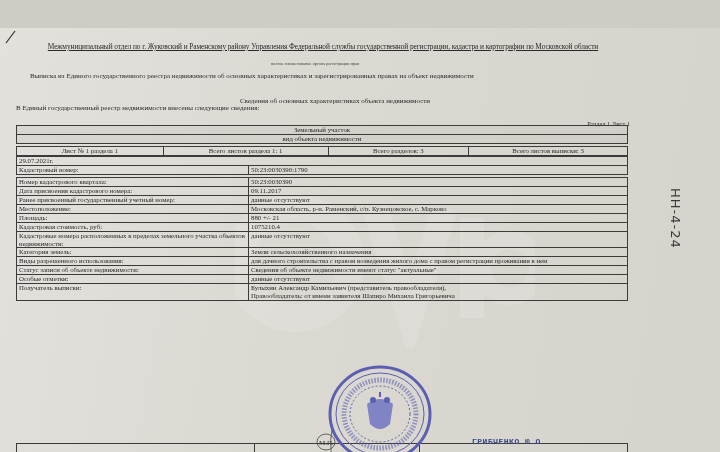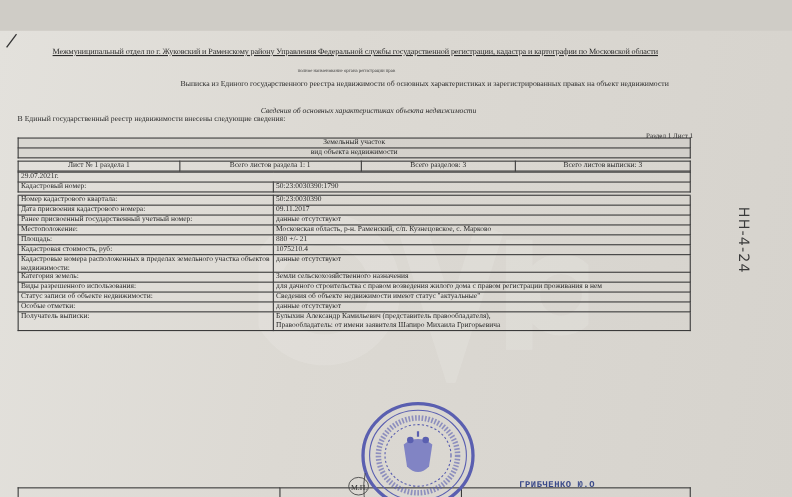--- a/index.html
+++ b/index.html
@@ -19,26 +19,26 @@
   .hdr-org {
     position: absolute; left: 18px; top: 14px; width: 610px;
     font-size: 7.4px; text-align: center; line-height: 9px;
     text-decoration: underline; letter-spacing: -0.1px;
   }
   .hdr-caption {
     position: absolute; left: 240px; top: 33px; width: 150px;
     font-size: 4.4px; text-align: center; color: #444;
   }
   .hdr-title {
-    position: absolute; left: 18px; top: 44px; width: 590px;
-    font-size: 7px; text-align: right;
+    position: absolute; left: 30px; top: 44px; width: 590px;
+    font-size: 7px; text-align: left;
   }
   .sec-title {
     position: absolute; left: 150px; top: 69px; width: 370px;
-    font-size: 7px; text-align: center; font-style: italic;
+    font-size: 7px; text-align: center;
   }
   .sec-intro {
     position: absolute; left: 16px; top: 76px; width: 400px;
     font-size: 7px;
   }
   .razdel {
     position: absolute; left: 540px; top: 92px; width: 90px;
     font-size: 6.4px; text-align: right;
   }
   table.grid {

